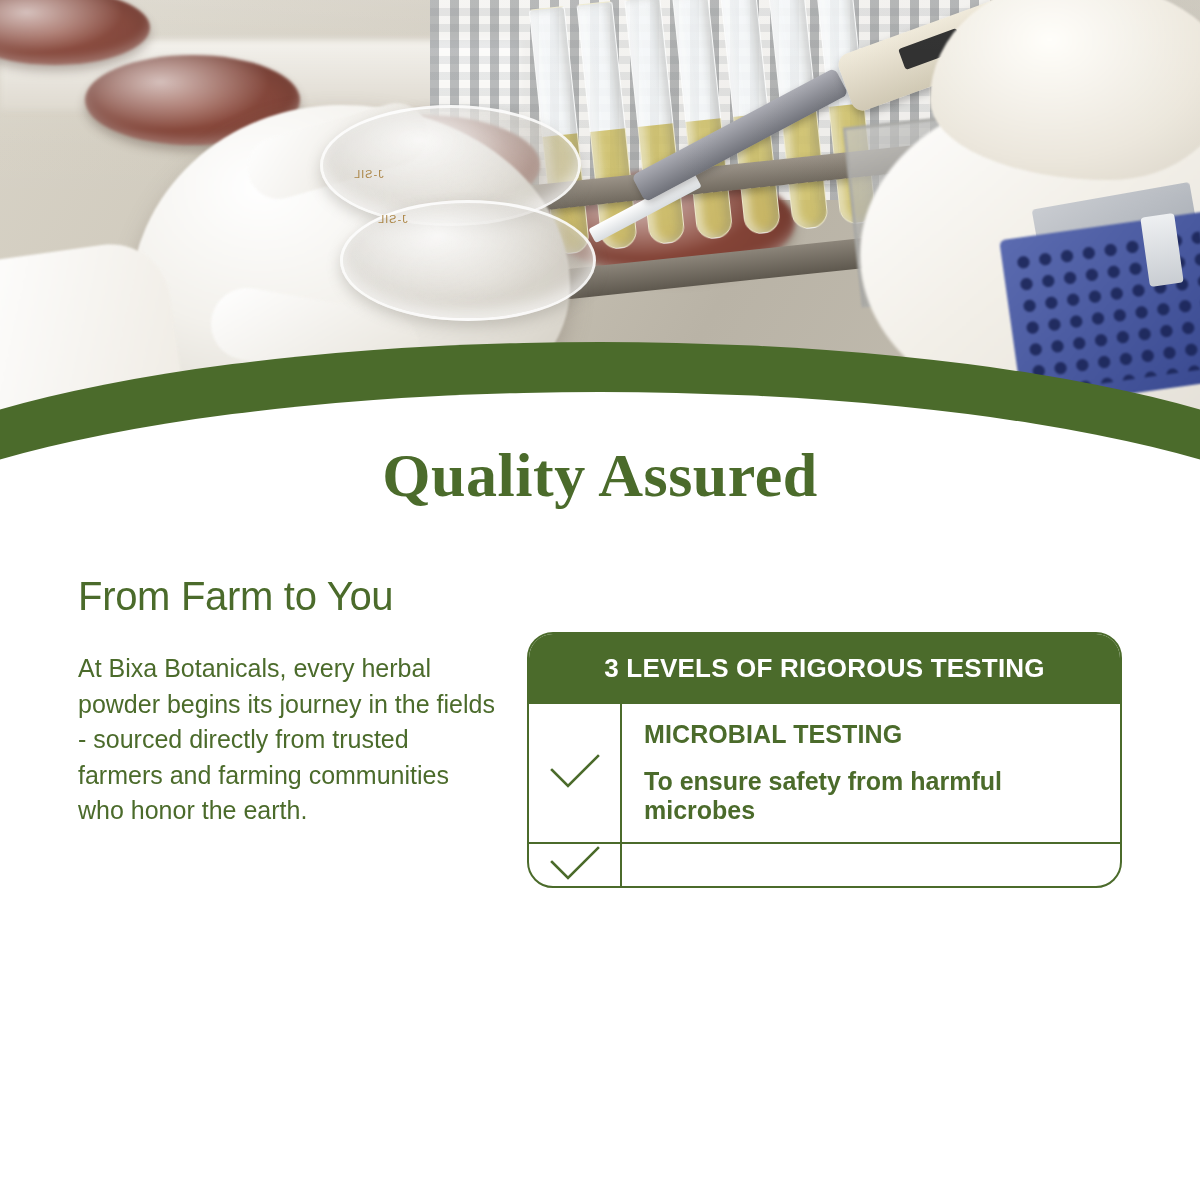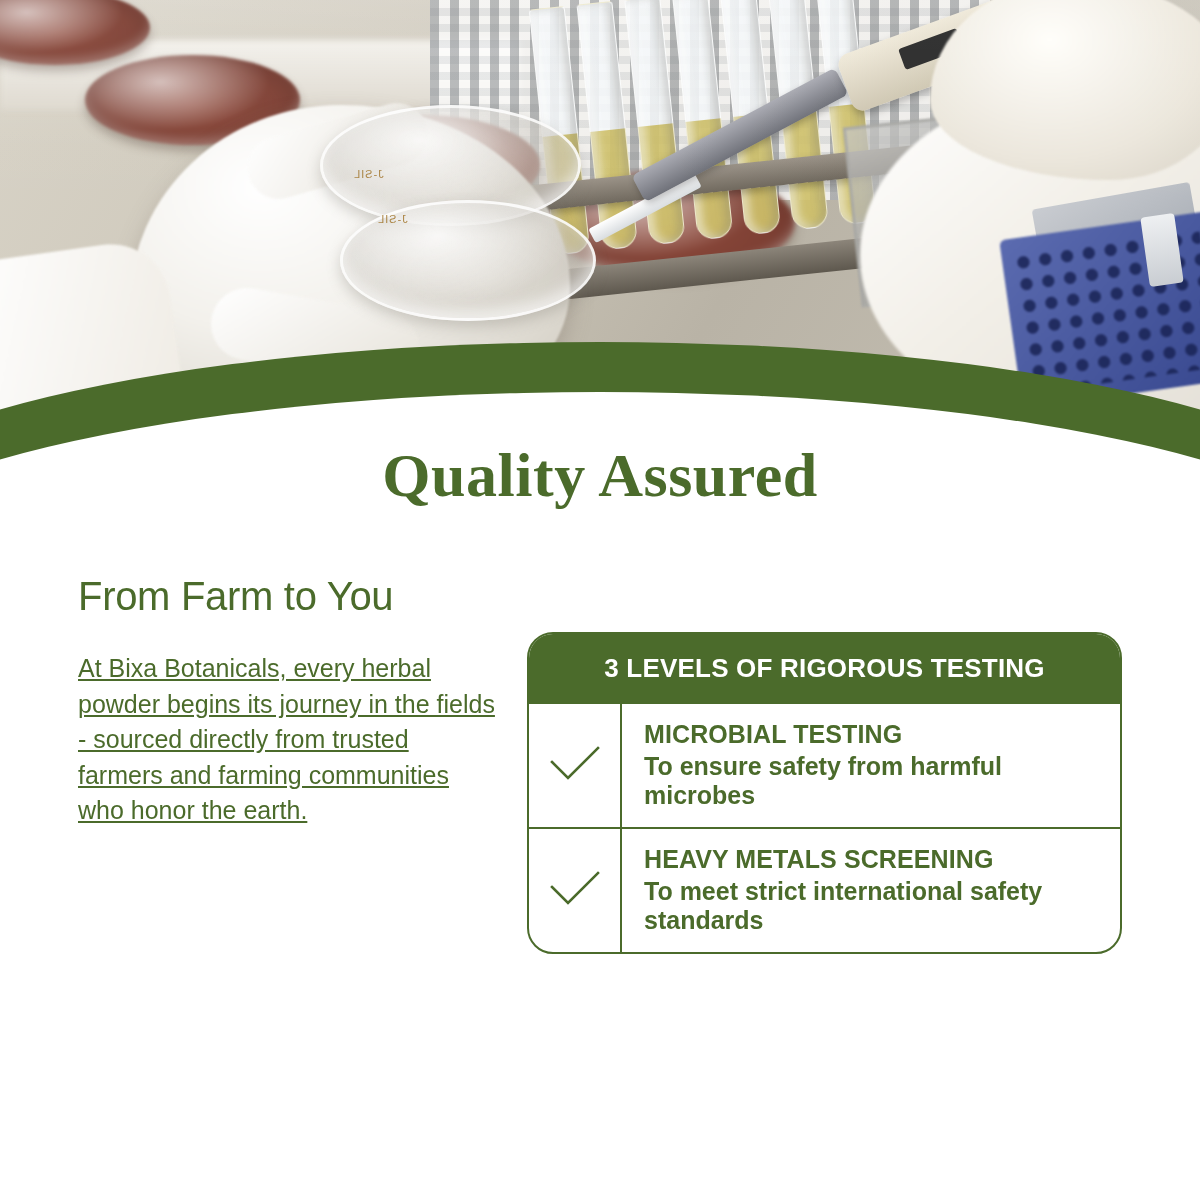--- a/index.html
+++ b/index.html
@@ -295,21 +295,20 @@
     font-weight: normal;
     letter-spacing: -0.3px;
     margin: 0 0 34px 0;
     line-height: 1.05;
   }
   .para {
     font-size: 25px;
     line-height: 1.42;
     margin: 0 0 34px 0;
     font-weight: 500;
-    text-decoration: underline;
   }
   .para b { font-weight: bold; }
 
   
   .card {
     position: absolute;
     left: 527px; top: 632px;
     width: 595px;
     border: 2px solid var(--brand, #4b6b2b);
     border-radius: 26px;
@@ -351,21 +350,21 @@
   .row-title {
     font-size: 25px;
     font-weight: bold;
     letter-spacing: 0.1px;
     line-height: 1.15;
   }
   .row-desc {
     font-size: 25px;
     font-weight: bold;
     line-height: 1.18;
-    margin-top: 3px;
+    margin-top: 18px;
   }
 </style>
 </head>
 <body>
 
 <div id="page">
 
   <div class="photo">
     <div class="photo-inner"></div>
     <div class="bench-top"></div>
@@ -446,20 +445,16 @@
 
 
     <div class="card-row">
       <div class="check-cell">
         <span class="check-icon">
           <svg width="52" height="42" viewBox="0 0 52 42" fill="none">
             <path d="M3 18 L19 34 L49 4" stroke="#4b6b2b" stroke-width="2.6" fill="none" stroke-linecap="square"></path>
           </svg>
         </span>
       </div>
-      <div class="row-text">
-        <div class="row-title">HEAVY METALS SCREENING</div>
-        <div class="row-desc">To meet strict international safety standards</div>
-      </div>
     </div>
   </div>
 
 </div>
 
 </body></html>

